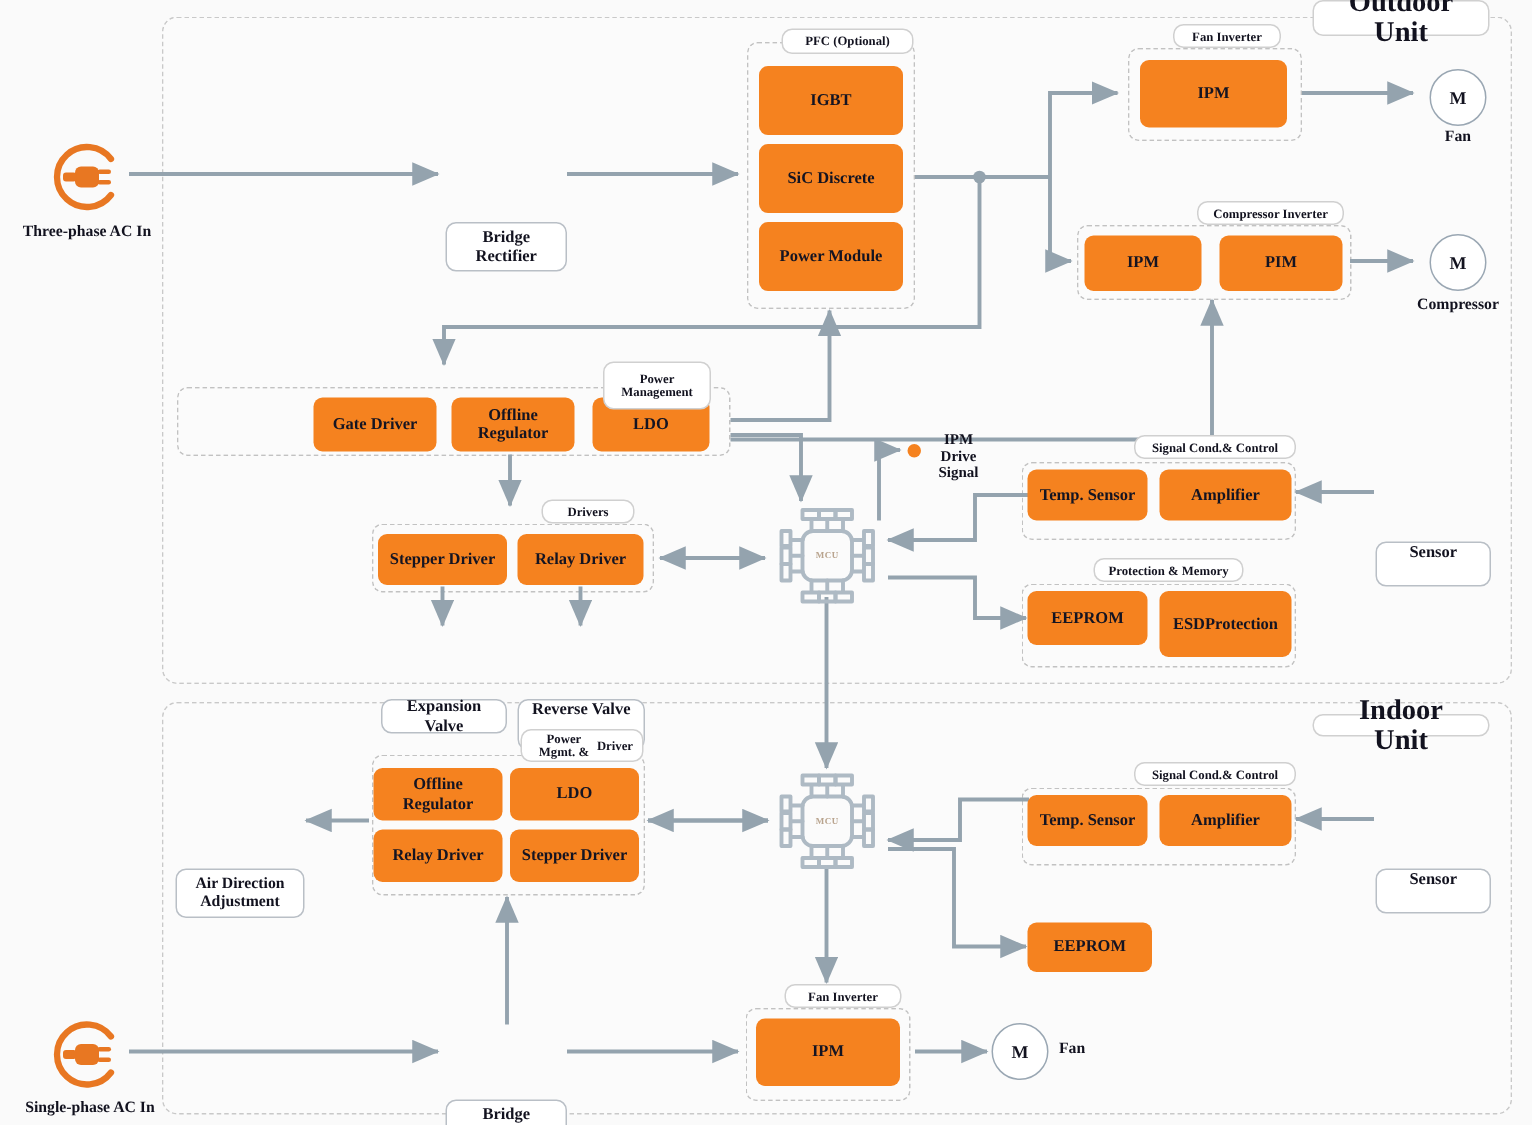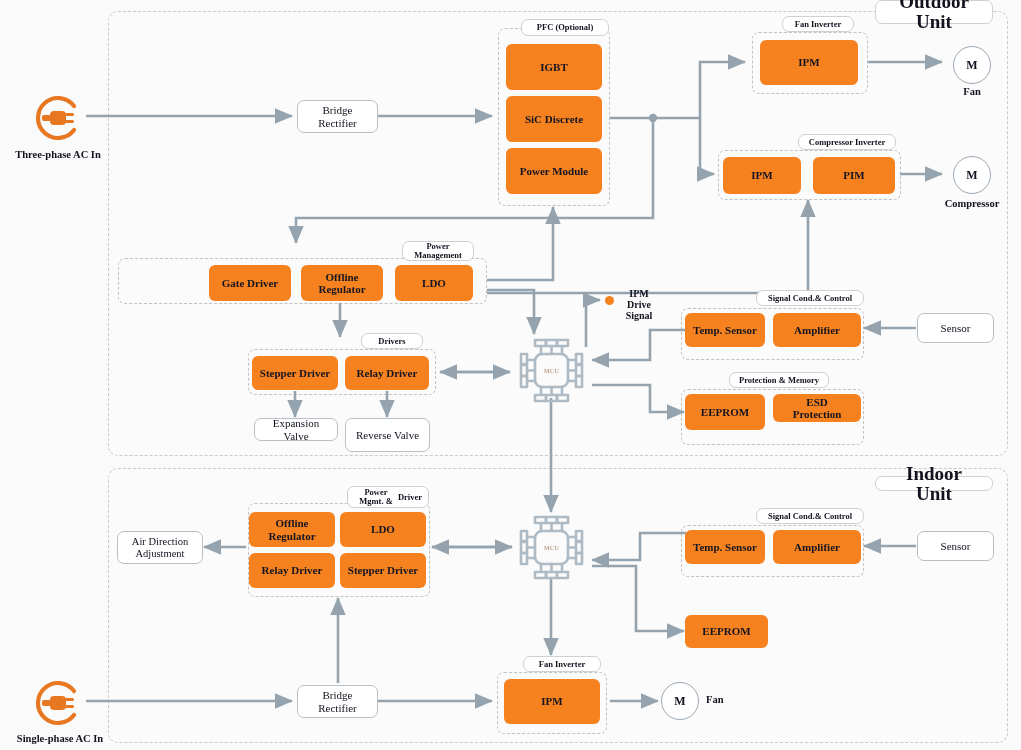--- a/index.html
+++ b/index.html
@@ -53,27 +53,28 @@
     font-size:11px;
     font-weight:bold;
     line-height:1.1;
     z-index:5;
   }
   
   .wbox{
     background:#ffffff;
     border:1.1px solid #b9bfc6;
     border-radius:7px;
-    display:flex;align-items:center;justify-content:center;
+    display:flex;justify-content:center;
     text-align:center;
     color:#12121f;
     font-size:11px;
-    font-weight:normal;
+    font-weight:bold;
     line-height:1.12;
     z-index:5;
+    margin-top:48px;
   }
   
   .motor{
     border:1.2px solid #9aa7b3;
     border-radius:50%;
     background:#ffffff;
     display:flex;align-items:center;justify-content:center;
     font-size:12px;font-weight:bold;color:#12121f;
     z-index:5;
   }
@@ -221,21 +222,21 @@
   <div class="cap" style="left:941px;top:86px;width:62px;">Fan</div>
 
   <div class="abs group" style="left:718px;top:150px;width:183px;height:50px;"></div>
   <div class="abs pill small" style="left:798px;top:134px;width:98px;height:16px;">Compressor Inverter</div>
   <div class="abs chip" style="left:723px;top:157px;width:78px;height:37px;">IPM</div>
   <div class="abs chip" style="left:813px;top:157px;width:82px;height:37px;">PIM</div>
   <div class="abs motor" style="left:953px;top:156px;width:38px;height:38px;">M</div>
   <div class="cap" style="left:925px;top:198px;width:94px;">Compressor</div>
 
   <div class="abs group" style="left:118px;top:258px;width:369px;height:46px;"></div>
-  <div class="abs pill small" style="left:402px;top:241px;width:72px;height:20px;flex-direction:column;">
+  <div class="abs pill small" style="left:402px;top:241px;width:72px;height:32px;flex-direction:column;">
     <span>Power</span>
     <span>Management</span>
   </div>
   <div class="abs chip" style="left:209px;top:265px;width:82px;height:36px;">Gate Driver</div>
   <div class="abs chip" style="left:301px;top:265px;width:82px;height:36px;flex-direction:column;">
     <span>Offline</span>
     <span>Regulator</span>
   </div>
   <div class="abs chip" style="left:395px;top:265px;width:78px;height:36px;">LDO</div>
 
@@ -280,21 +281,21 @@
 
   <div class="abs group" style="left:681px;top:308px;width:183px;height:52px;"></div>
   <div class="abs pill small" style="left:756px;top:290px;width:108px;height:16px;">Signal Cond.&amp; Control</div>
   <div class="abs chip" style="left:685px;top:313px;width:80px;height:34px;">Temp. Sensor</div>
   <div class="abs chip" style="left:773px;top:313px;width:88px;height:34px;">Amplifier</div>
   <div class="abs wbox" style="left:917px;top:313px;width:77px;height:30px;">Sensor</div>
 
   <div class="abs group" style="left:681px;top:389px;width:183px;height:56px;"></div>
   <div class="abs pill small" style="left:729px;top:372px;width:100px;height:16px;">Protection &amp; Memory</div>
   <div class="abs chip" style="left:685px;top:394px;width:80px;height:36px;">EEPROM</div>
-  <div class="abs chip" style="left:773px;top:394px;width:88px;height:28px;flex-direction:column;">
+  <div class="abs chip" style="left:773px;top:394px;width:88px;height:44px;flex-direction:row;">
     <span>ESD</span>
     <span>Protection</span>
   </div>
 
   <div class="abs unit" style="left:108px;top:468px;width:900px;height:275px;"></div>
   <div class="abs pill unit-title" style="left:875px;top:476px;width:118px;height:15px;">Indoor Unit</div>
 
   <div class="plug" style="left:30px;top:675px;width:56px;height:56px;">
     <svg width="56" height="56" viewBox="0 0 56 56">
       <path d="M44,16 A20,20 0 1 0 44,40" fill="none" stroke="#E87722" stroke-width="4.2" stroke-linecap="round"></path>

